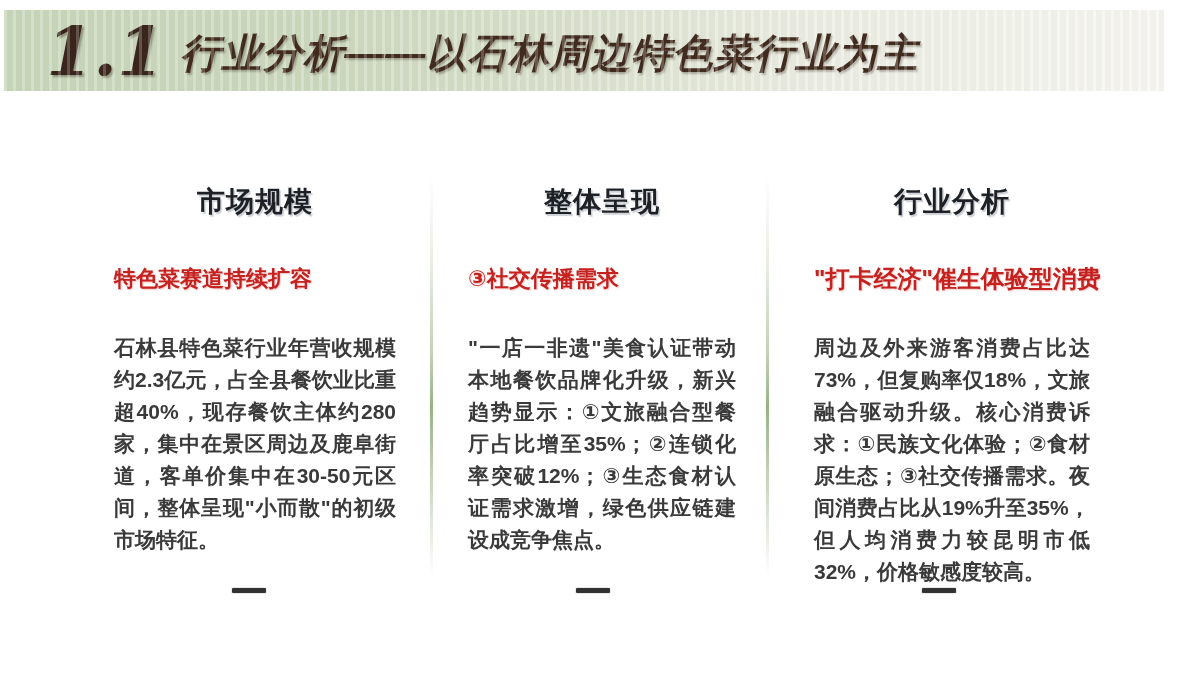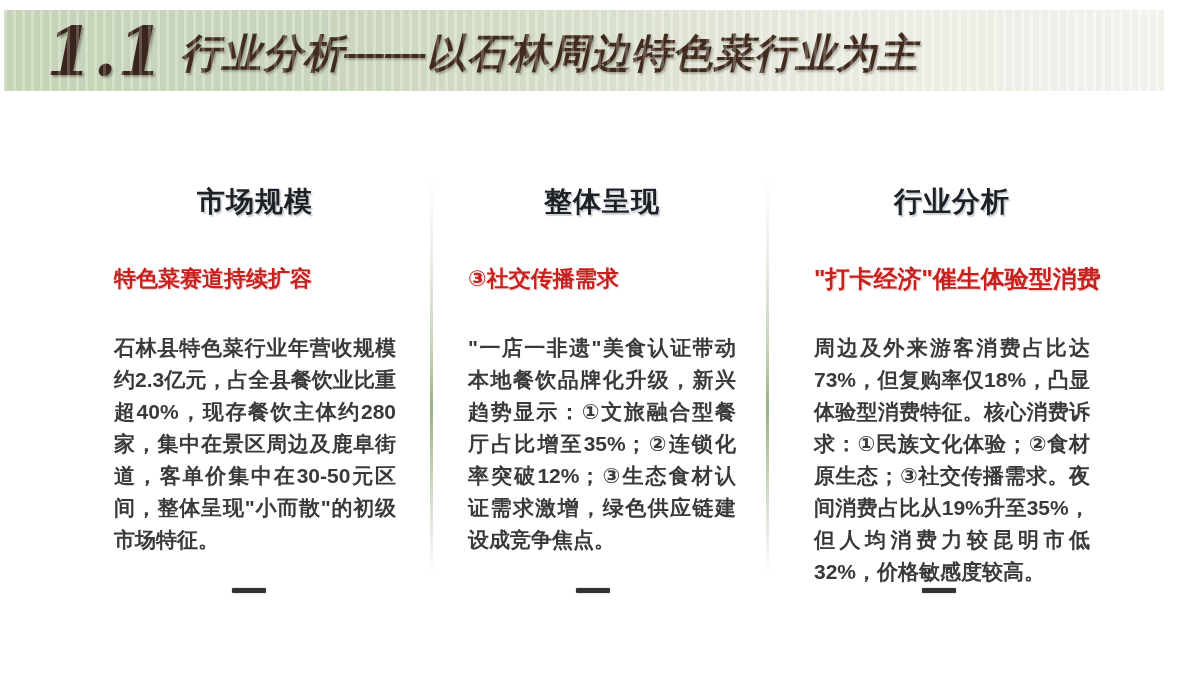--- a/index.html
+++ b/index.html
@@ -110,20 +110,20 @@
 
   <section class="col c2">
     <h2 class="hd">整体呈现</h2>
     <h3 class="sub">③社交传播需求</h3>
     <p class="bd">"一店一非遗"美食认证带动本地餐饮品牌化升级，新兴趋势显示：①文旅融合型餐厅占比增至35%；②连锁化率突破12%；③生态食材认证需求激增，绿色供应链建设成竞争焦点。</p>
   </section>
 
   <section class="col c3">
     <h2 class="hd">行业分析</h2>
     <h3 class="sub">"打卡经济"催生体验型消费</h3>
-    <p class="bd">周边及外来游客消费占比达73%，但复购率仅18%，凸显体验型消费特征。核心消费诉求：①民族文化体验；②食材原生态；③社交传播需求。夜间消费占比从19%升至35%，但人均消费力较昆明市低32%，价格敏感度较高。</p>
+    <p class="bd">周边及外来游客消费占比达73%，但复购率仅18%，文旅融合驱动升级。核心消费诉求：①民族文化体验；②食材原生态；③社交传播需求。夜间消费占比从19%升至35%，但人均消费力较昆明市低32%，价格敏感度较高。</p>
   </section>
 
   <div class="dash m1"></div>
   <div class="dash m2"></div>
   <div class="dash m3"></div>
 
 </div>
 
 </body></html>

